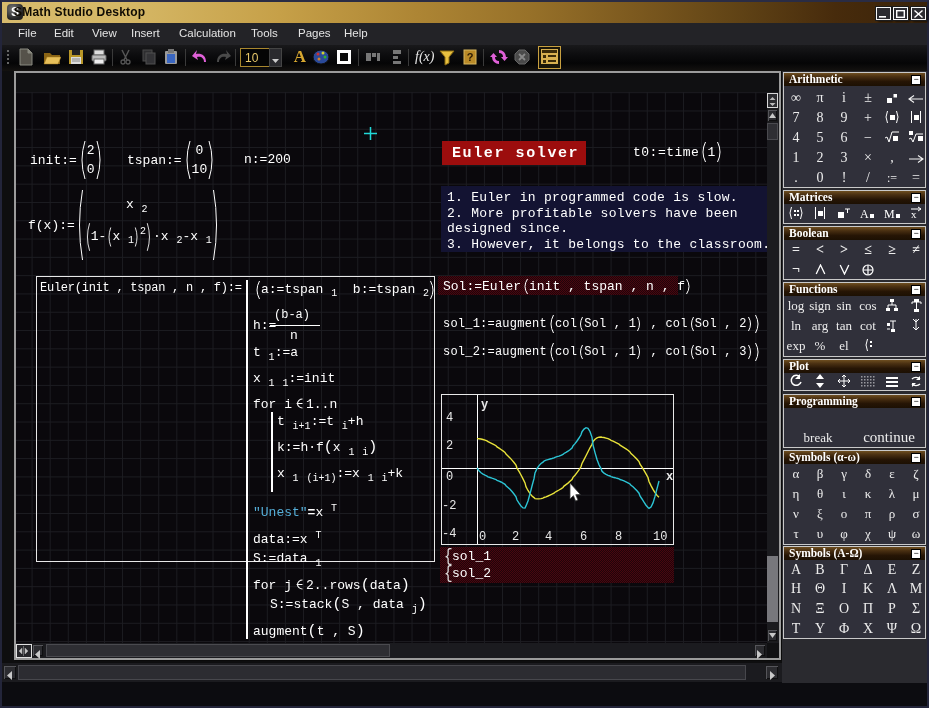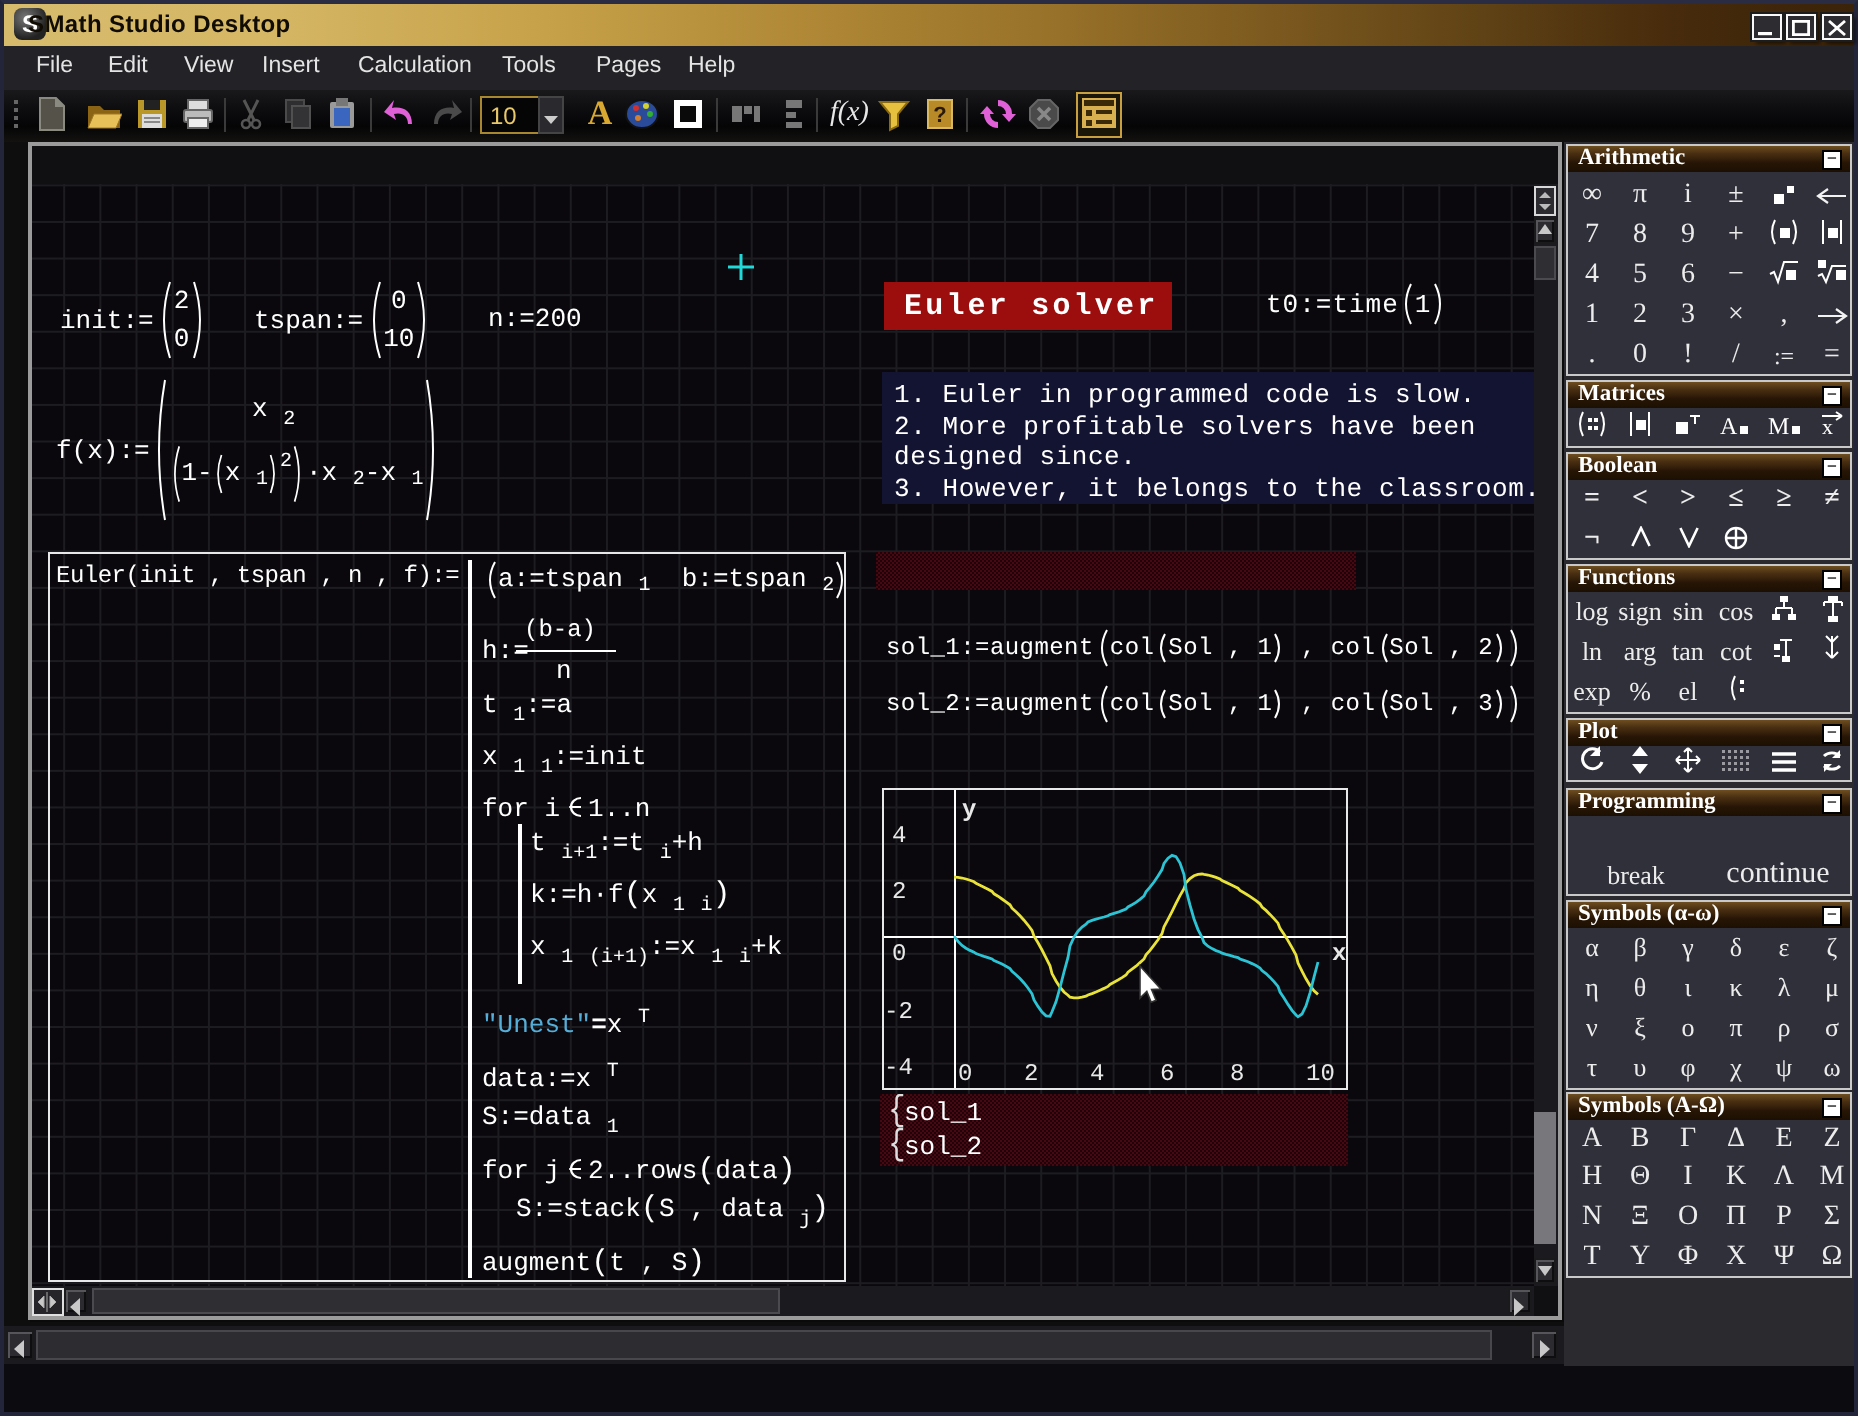--- a/index.html
+++ b/index.html
@@ -260,21 +260,21 @@
                 <path d="M5.5,1 Q1.5,12 5.5,23" stroke="#fff" fill="none"></path>
               </svg>x <span class="sub">1</span><svg width="7" height="24" viewBox="0 0 7 24">
                 <path d="M1.5,1 Q5.5,12 1.5,23" stroke="#fff" fill="none"></path>
               </svg><span class="sup">2</span><svg width="8" height="34" viewBox="0 0 8 34">
                 <path d="M1.5,1 Q6.5,17 1.5,33" stroke="#fff" fill="none"></path>
               </svg>·x <span class="sub">2</span>-x <span class="sub">1</span></span></span><svg width="9" height="72" viewBox="0 0 9 72">
             <path d="M1.5,1 Q7.5,36 1.5,71" stroke="#fff" fill="none"></path>
           </svg>
       </div>
 
-      <div class="abs" style="left:8px;top:184px;width:399px;height:365px;border:1px solid #e8e8e8">
+      <div class="abs" style="left:20px;top:184px;width:399px;height:286px;border:1px solid #e8e8e8">
         <div class="m" style="left:3px;top:4px;font-size:12px;letter-spacing:-0.25px">Euler(init , tspan , n , f):=</div>
         <div class="abs" style="left:209px;top:3px;width:1.5px;height:359px;background:#fff"></div>
         <div class="m" style="left:216px;top:2px;display:flex;align-items:center;height:21px"><svg width="8" height="20" viewBox="0 0 8 20">
               <path d="M6.5,1 Q1.5,10 6.5,19" stroke="#fff" fill="none"></path>
             </svg>a:=tspan <span class="sub">1</span>&nbsp;&nbsp;b:=tspan <span class="sub">2</span><svg width="8" height="20" viewBox="0 0 8 20">
               <path d="M1.5,1 Q6.5,10 1.5,19" stroke="#fff" fill="none"></path>
             </svg></div>
         <div class="m" style="left:216px;top:41px">h:=</div>
         <div class="m" style="left:237px;top:31px;font-size:12px">(b-a)</div>
         <div class="abs" style="left:233px;top:48px;width:50px;height:1px;background:#fff"></div>
@@ -307,20 +307,25 @@
             <path d="M1.5,1 Q6.5,11 1.5,21" stroke="#fff" fill="none"></path>
           </svg></div>
 
       <div class="abs" style="left:425px;top:94px;width:327px;height:66px;background:#131332"></div>
       <div class="m" style="left:431px;top:98px;line-height:15.6px;letter-spacing:0.28px">1. Euler in programmed code is slow.
 2. More profitable solvers have been
 designed since.
 3. However, it belongs to the classroom.</div>
 
       <div class="abs" style="left:422px;top:184px;width:240px;height:19px;background:#35060c;background-image:repeating-conic-gradient(#48080f 0% 25%, #20030a 0% 50%);background-size:2px 2px"></div>
+      <div class="m" style="left:427px;top:186px;display:flex;align-items:center;height:16px">Sol:=Euler<svg width="8" height="17" viewBox="0 0 8 17">
+            <path d="M6.5,1 Q1.5,8.5 6.5,16" stroke="#fff" fill="none"></path>
+          </svg>init , tspan , n , f<svg width="8" height="17" viewBox="0 0 8 17">
+            <path d="M1.5,1 Q6.5,8.5 1.5,16" stroke="#fff" fill="none"></path>
+          </svg></div>
 
       <div class="m" style="left:427px;top:222px;font-size:12px;letter-spacing:0.22px;display:flex;align-items:center;height:20px">sol_1:=augment<svg width="8" height="20" viewBox="0 0 8 20">
             <path d="M6.5,1 Q1.5,10 6.5,19" stroke="#fff" fill="none"></path>
           </svg>col<svg width="7" height="16" viewBox="0 0 7 16">
             <path d="M5.5,1 Q1.5,8 5.5,15" stroke="#fff" fill="none"></path>
           </svg>Sol , 1<svg width="7" height="16" viewBox="0 0 7 16">
             <path d="M1.5,1 Q5.5,8 1.5,15" stroke="#fff" fill="none"></path>
           </svg> , col<svg width="7" height="16" viewBox="0 0 7 16">
             <path d="M5.5,1 Q1.5,8 5.5,15" stroke="#fff" fill="none"></path>
           </svg>Sol , 2<svg width="7" height="16" viewBox="0 0 7 16">

